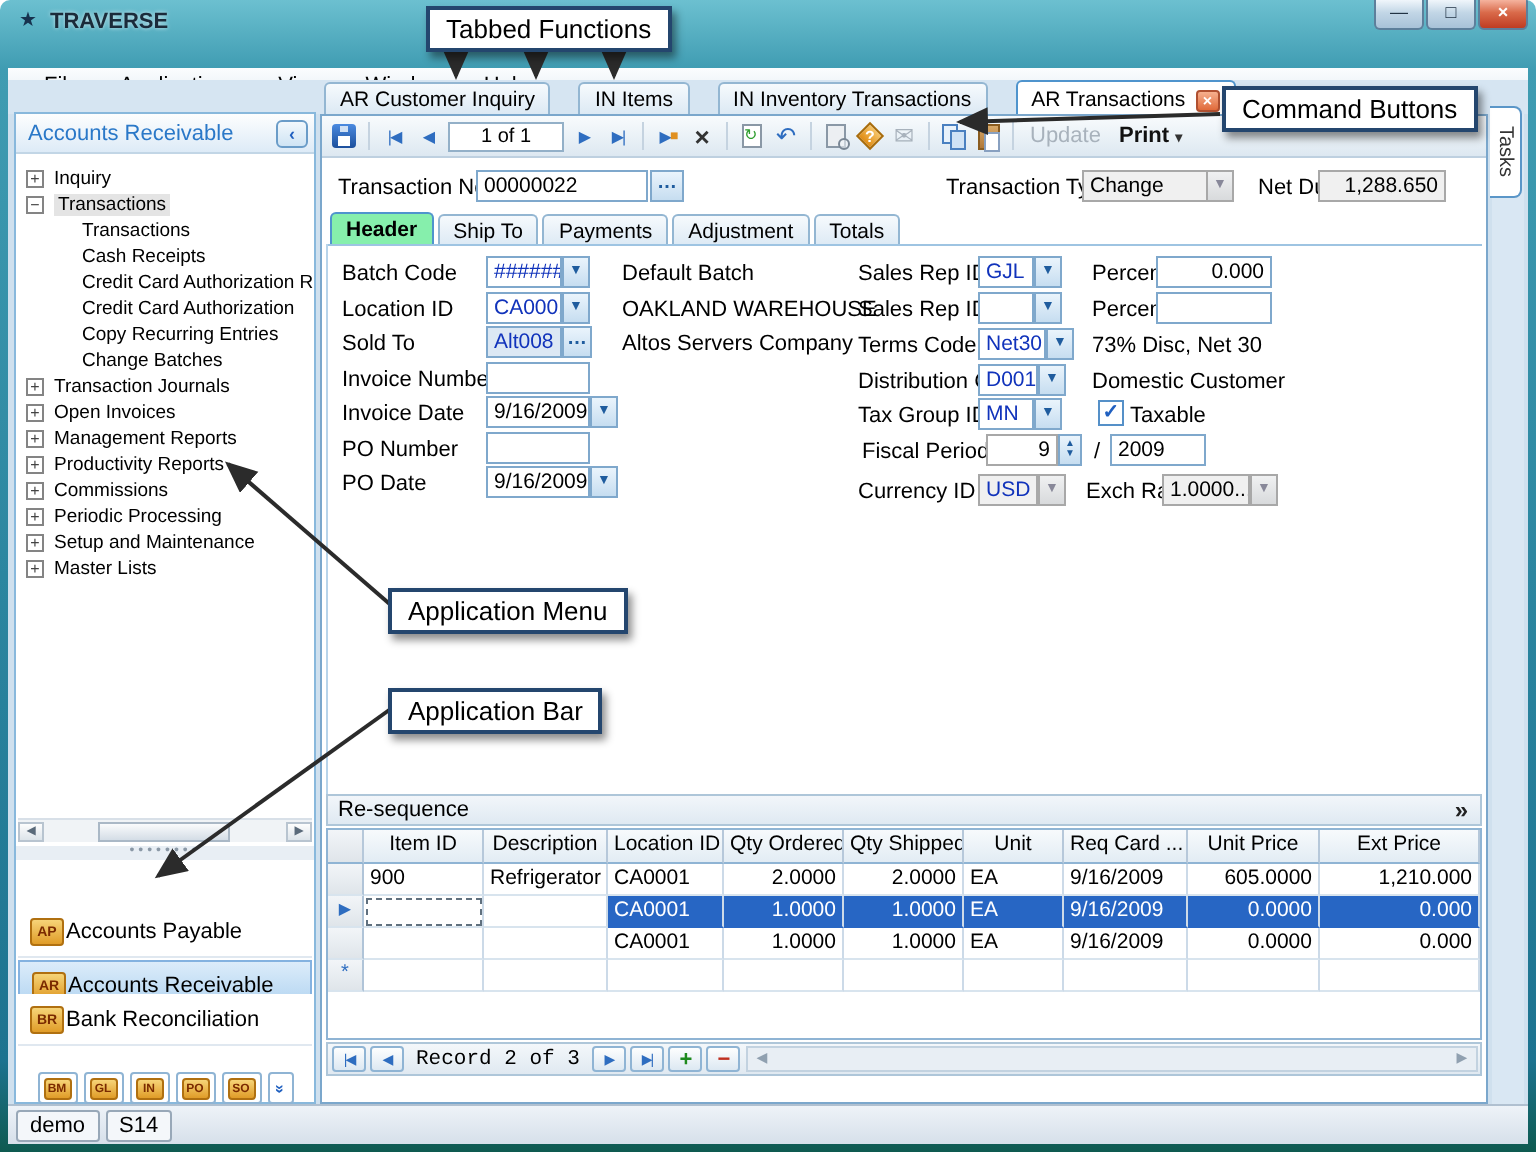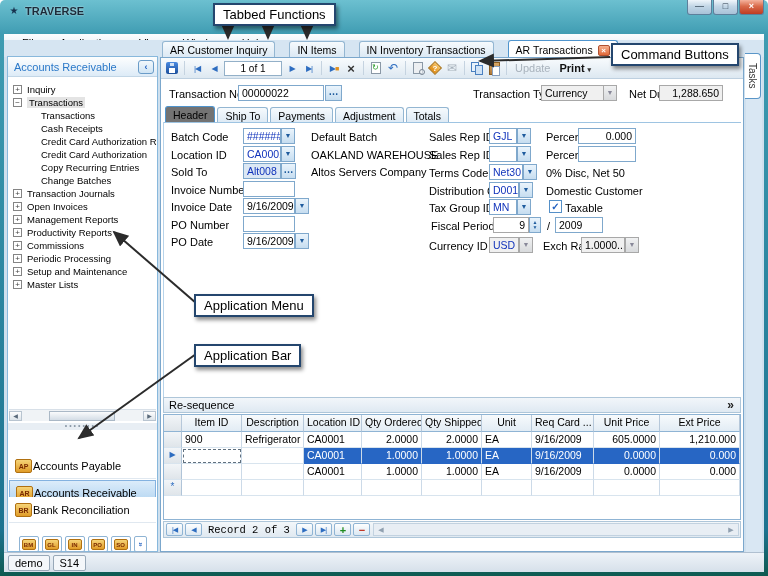--- a/index.html
+++ b/index.html
@@ -72,21 +72,21 @@
   .fbox.right { text-align:right; }
   .bluev { color:#1133bb; }
   .ddb { position:absolute; width:14px; height:16px; background:linear-gradient(#eaf4fc,#c6ddf0); border:1px solid #7fa8cc;
          color:#1f5c9e; font-size:7px; text-align:center; line-height:14px; }
   .ddb.dis2 { background:linear-gradient(#f0f1f2,#d8dadc); border-color:#a8a8a8; color:#889; }
   .ellb { position:absolute; width:17px; height:16px; background:linear-gradient(#eaf4fc,#c6ddf0); border:1px solid #7fa8cc;
           color:#1f5c9e; font-size:10px; font-weight:bold; text-align:center; line-height:12px; }
   .itabs { position:absolute; left:4px; top:48px; display:flex; gap:2px; align-items:flex-end; }
   .itab { height:16px; padding:2px 7px 0 7px; background:linear-gradient(#f6fafd,#dce9f4); border:1px solid #93b6d2;
           border-bottom:none; border-radius:3px 3px 0 0; font-size:10.5px; }
-  .itab.active { height:17px; background:#737373; border-color:#4f94cd; font-weight:normal; }
+  .itab.active { height:17px; background:#86efac; border-color:#4f94cd; font-weight:bold; }
   .tabline { position:absolute; left:2px; top:64px; width:578px; height:1px; background:#9ec4e2; }
   .tabedge { position:absolute; left:2px; top:64px; width:1px; height:275px; background:#b8d4ea; }
   .chk { position:absolute; width:13px; height:13px; background:#fff; border:1px solid #5590c8; color:#2060c0;
          font-size:10px; line-height:11px; text-align:center; font-weight:bold; }
   .spin { position:absolute; width:12px; height:16px; border:1px solid #7fa8cc; background:linear-gradient(#eaf4fc,#c6ddf0);
           display:flex; flex-direction:column; align-items:center; justify-content:center; color:#1f5c9e; font-size:5px; line-height:5px; }
 
   
   .reseq { position:absolute; left:2px; top:339px; width:578px; height:16px;
            background:linear-gradient(#f2f6fa,#dfe9f2); border:1px solid #aec6d9; display:flex; align-items:center; }
@@ -241,21 +241,21 @@
         </span>
       <span class="tsep"></span>
       <span class="tbtxt dis">Update</span>
       <span class="tbtxt print"><span>Print</span> <span class="dda">▾</span></span>
     </div>
 
     <span class="flabel" style="left:8px; top:30px;">Transaction No</span>
     <div class="fbox" style="left:77px; top:27px; width:86px;">00000022</div>
     <div class="ellb" style="left:164px; top:27px;">…</div>
     <span class="flabel" style="left:312px; top:30px;">Transaction Type</span>
-    <div class="fbox ro" style="left:380px; top:27px; width:76px;">Currency</div>
+    <div class="fbox ro" style="left:380px; top:27px; width:76px;">Change</div>
     <div class="ddb dis2" style="left:442px; top:27px;">▼</div>
     <span class="flabel" style="left:468px; top:30px;">Net Due</span>
     <div class="fbox ro right" style="left:498px; top:27px; width:64px;">1,288.650</div>
 
     <div class="itabs">
       <span class="itab active">Header</span>
       <span class="itab">Ship To</span>
       <span class="itab">Payments</span>
       <span class="itab">Adjustment</span>
       <span class="itab">Totals</span>
@@ -300,21 +300,21 @@
 
     <span class="flabel" style="left:268px; top:91px;">Sales Rep ID 2</span>
     <div class="fbox" style="left:328px; top:88px; width:28px;"></div>
     <div class="ddb" style="left:356px; top:88px;">▼</div>
     <span class="flabel" style="left:385px; top:91px;">Percent</span>
     <div class="fbox right" style="left:417px; top:88px; width:58px;"></div>
 
     <span class="flabel" style="left:268px; top:109px;">Terms Code</span>
     <div class="fbox bluev" style="left:328px; top:106px; width:34px;">Net30</div>
     <div class="ddb" style="left:362px; top:106px;">▼</div>
-    <span class="flabel" style="left:385px; top:109px;">0% Disc, Net 50</span>
+    <span class="flabel" style="left:385px; top:109px;">73% Disc, Net 30</span>
 
     <span class="flabel" style="left:268px; top:127px;">Distribution Code</span>
     <div class="fbox bluev" style="left:328px; top:124px; width:30px;">D001</div>
     <div class="ddb" style="left:358px; top:124px;">▼</div>
     <span class="flabel" style="left:385px; top:127px;">Domestic Customer</span>
 
     <span class="flabel" style="left:268px; top:144px;">Tax Group ID</span>
     <div class="fbox bluev" style="left:328px; top:141px; width:28px;">MN</div>
     <div class="ddb" style="left:356px; top:141px;">▼</div>
     <div class="chk" style="left:388px; top:142px;">✓</div>

